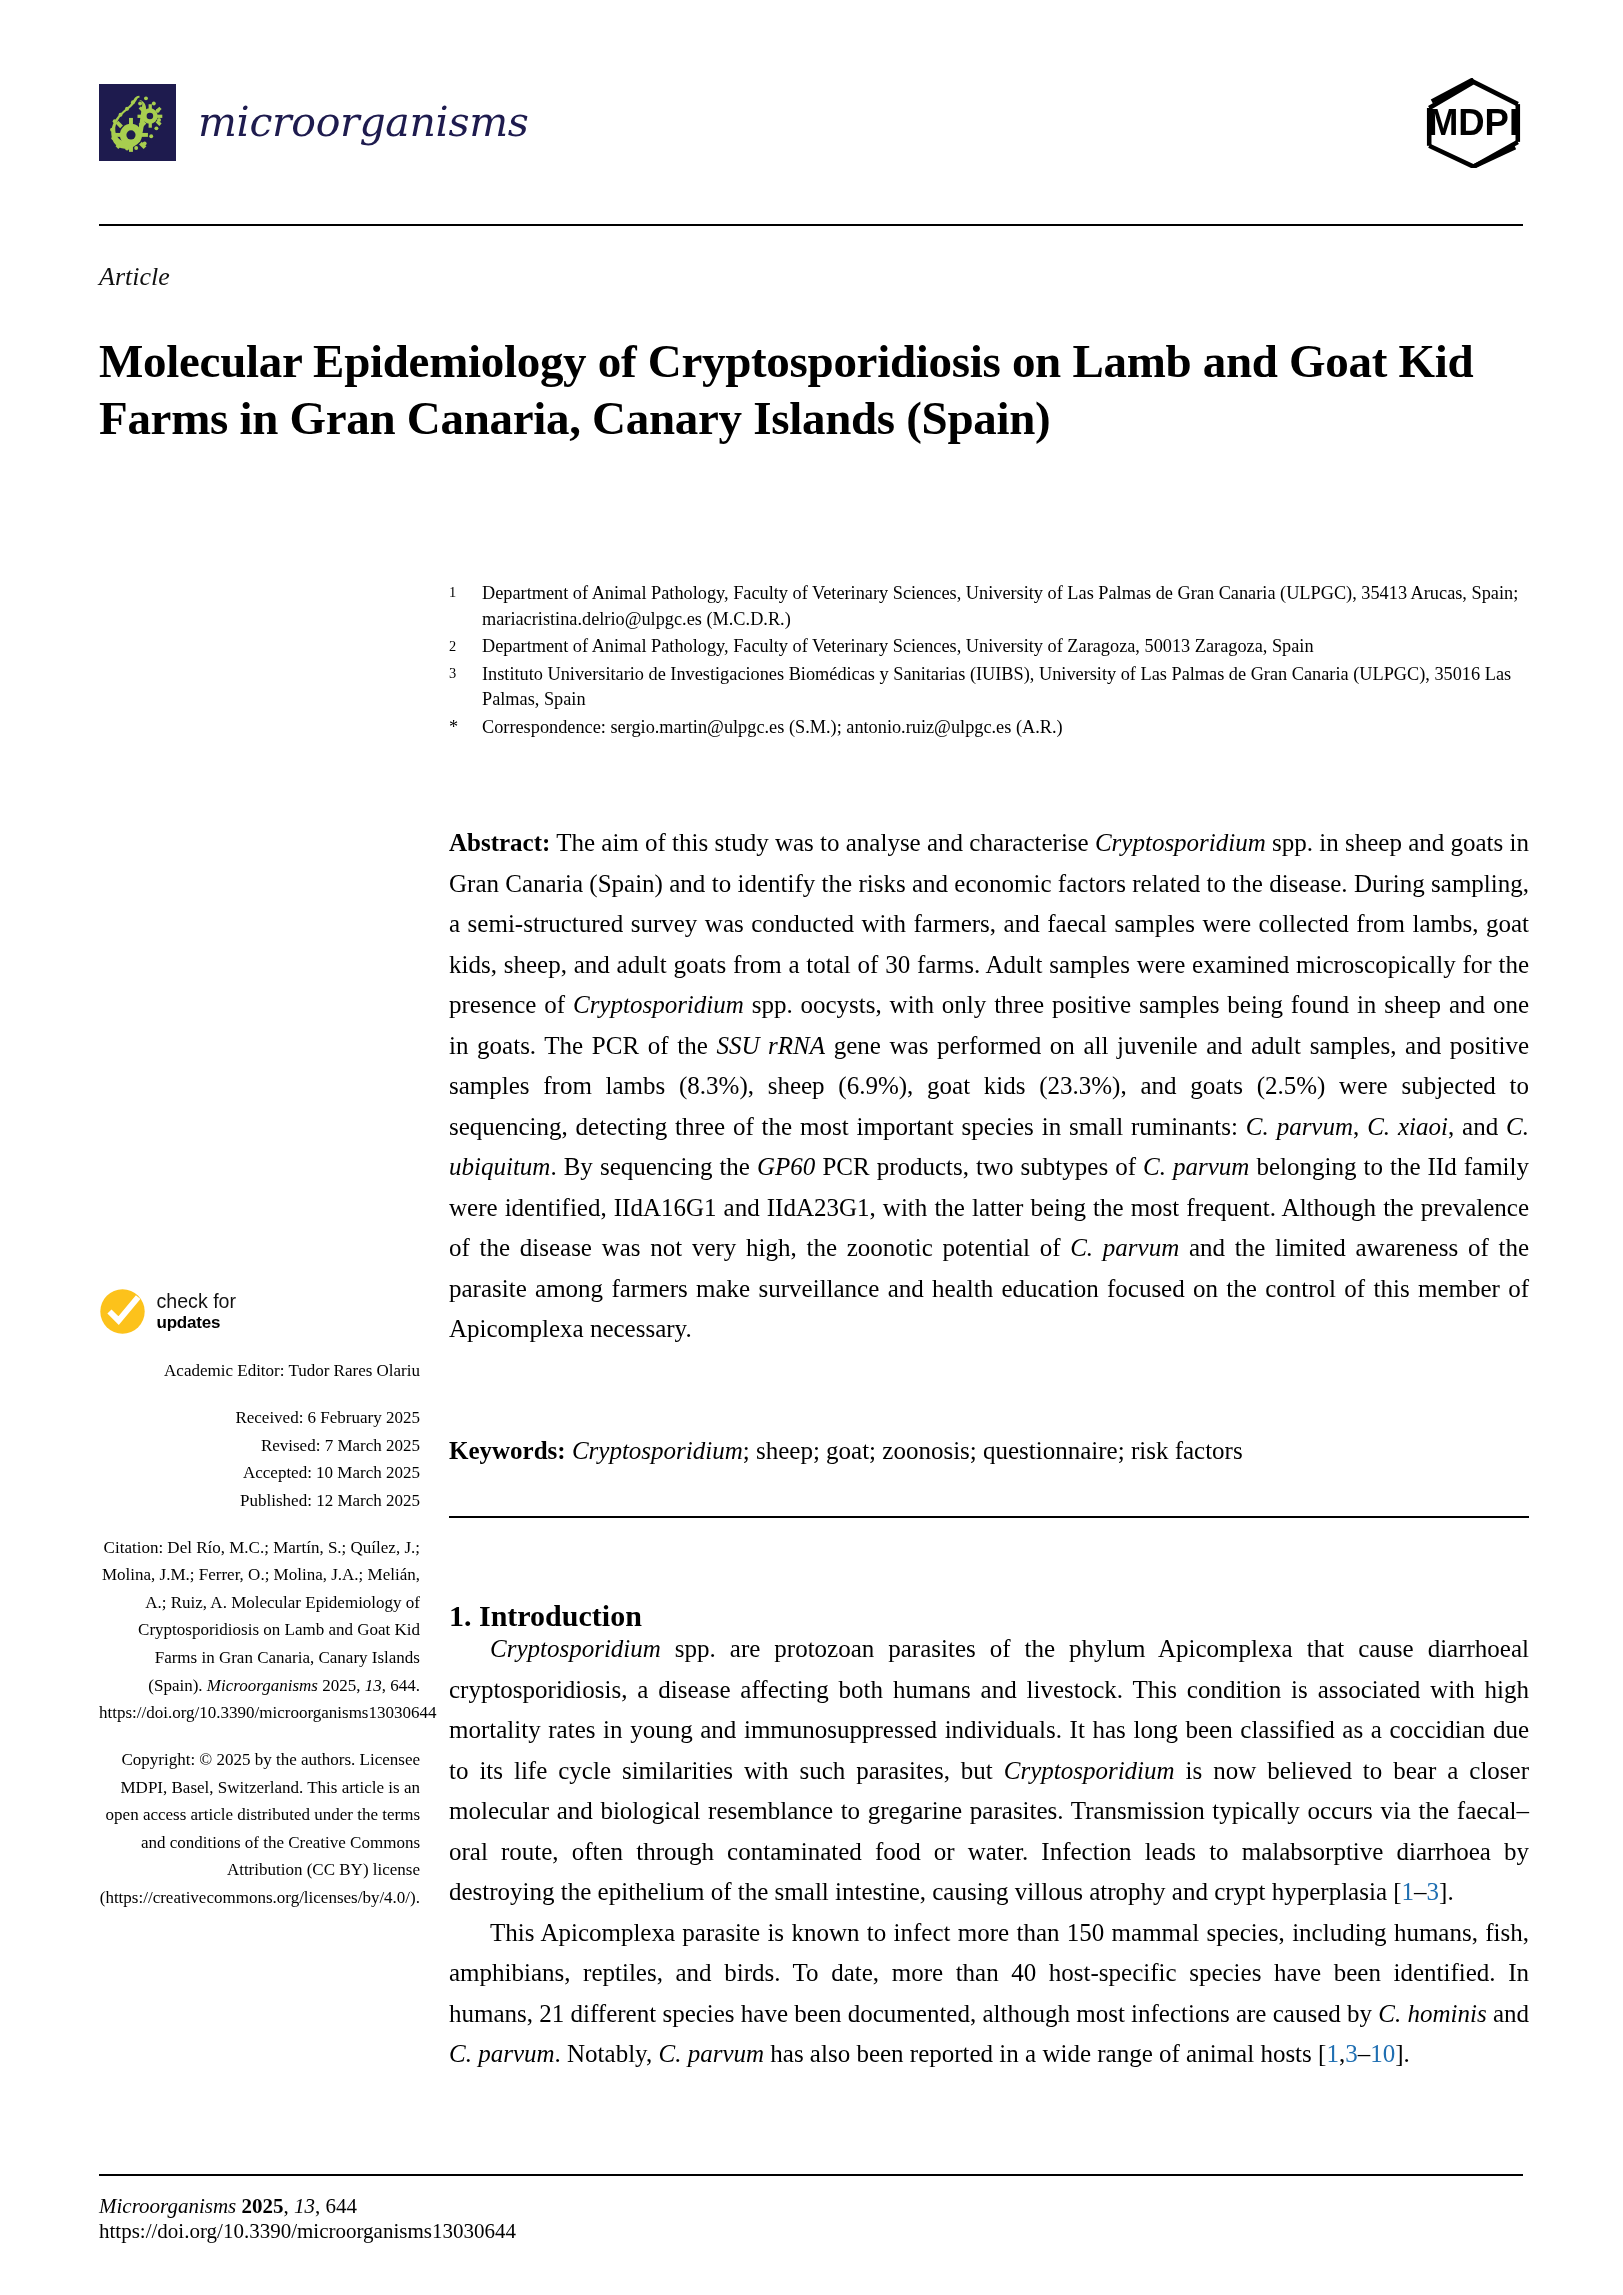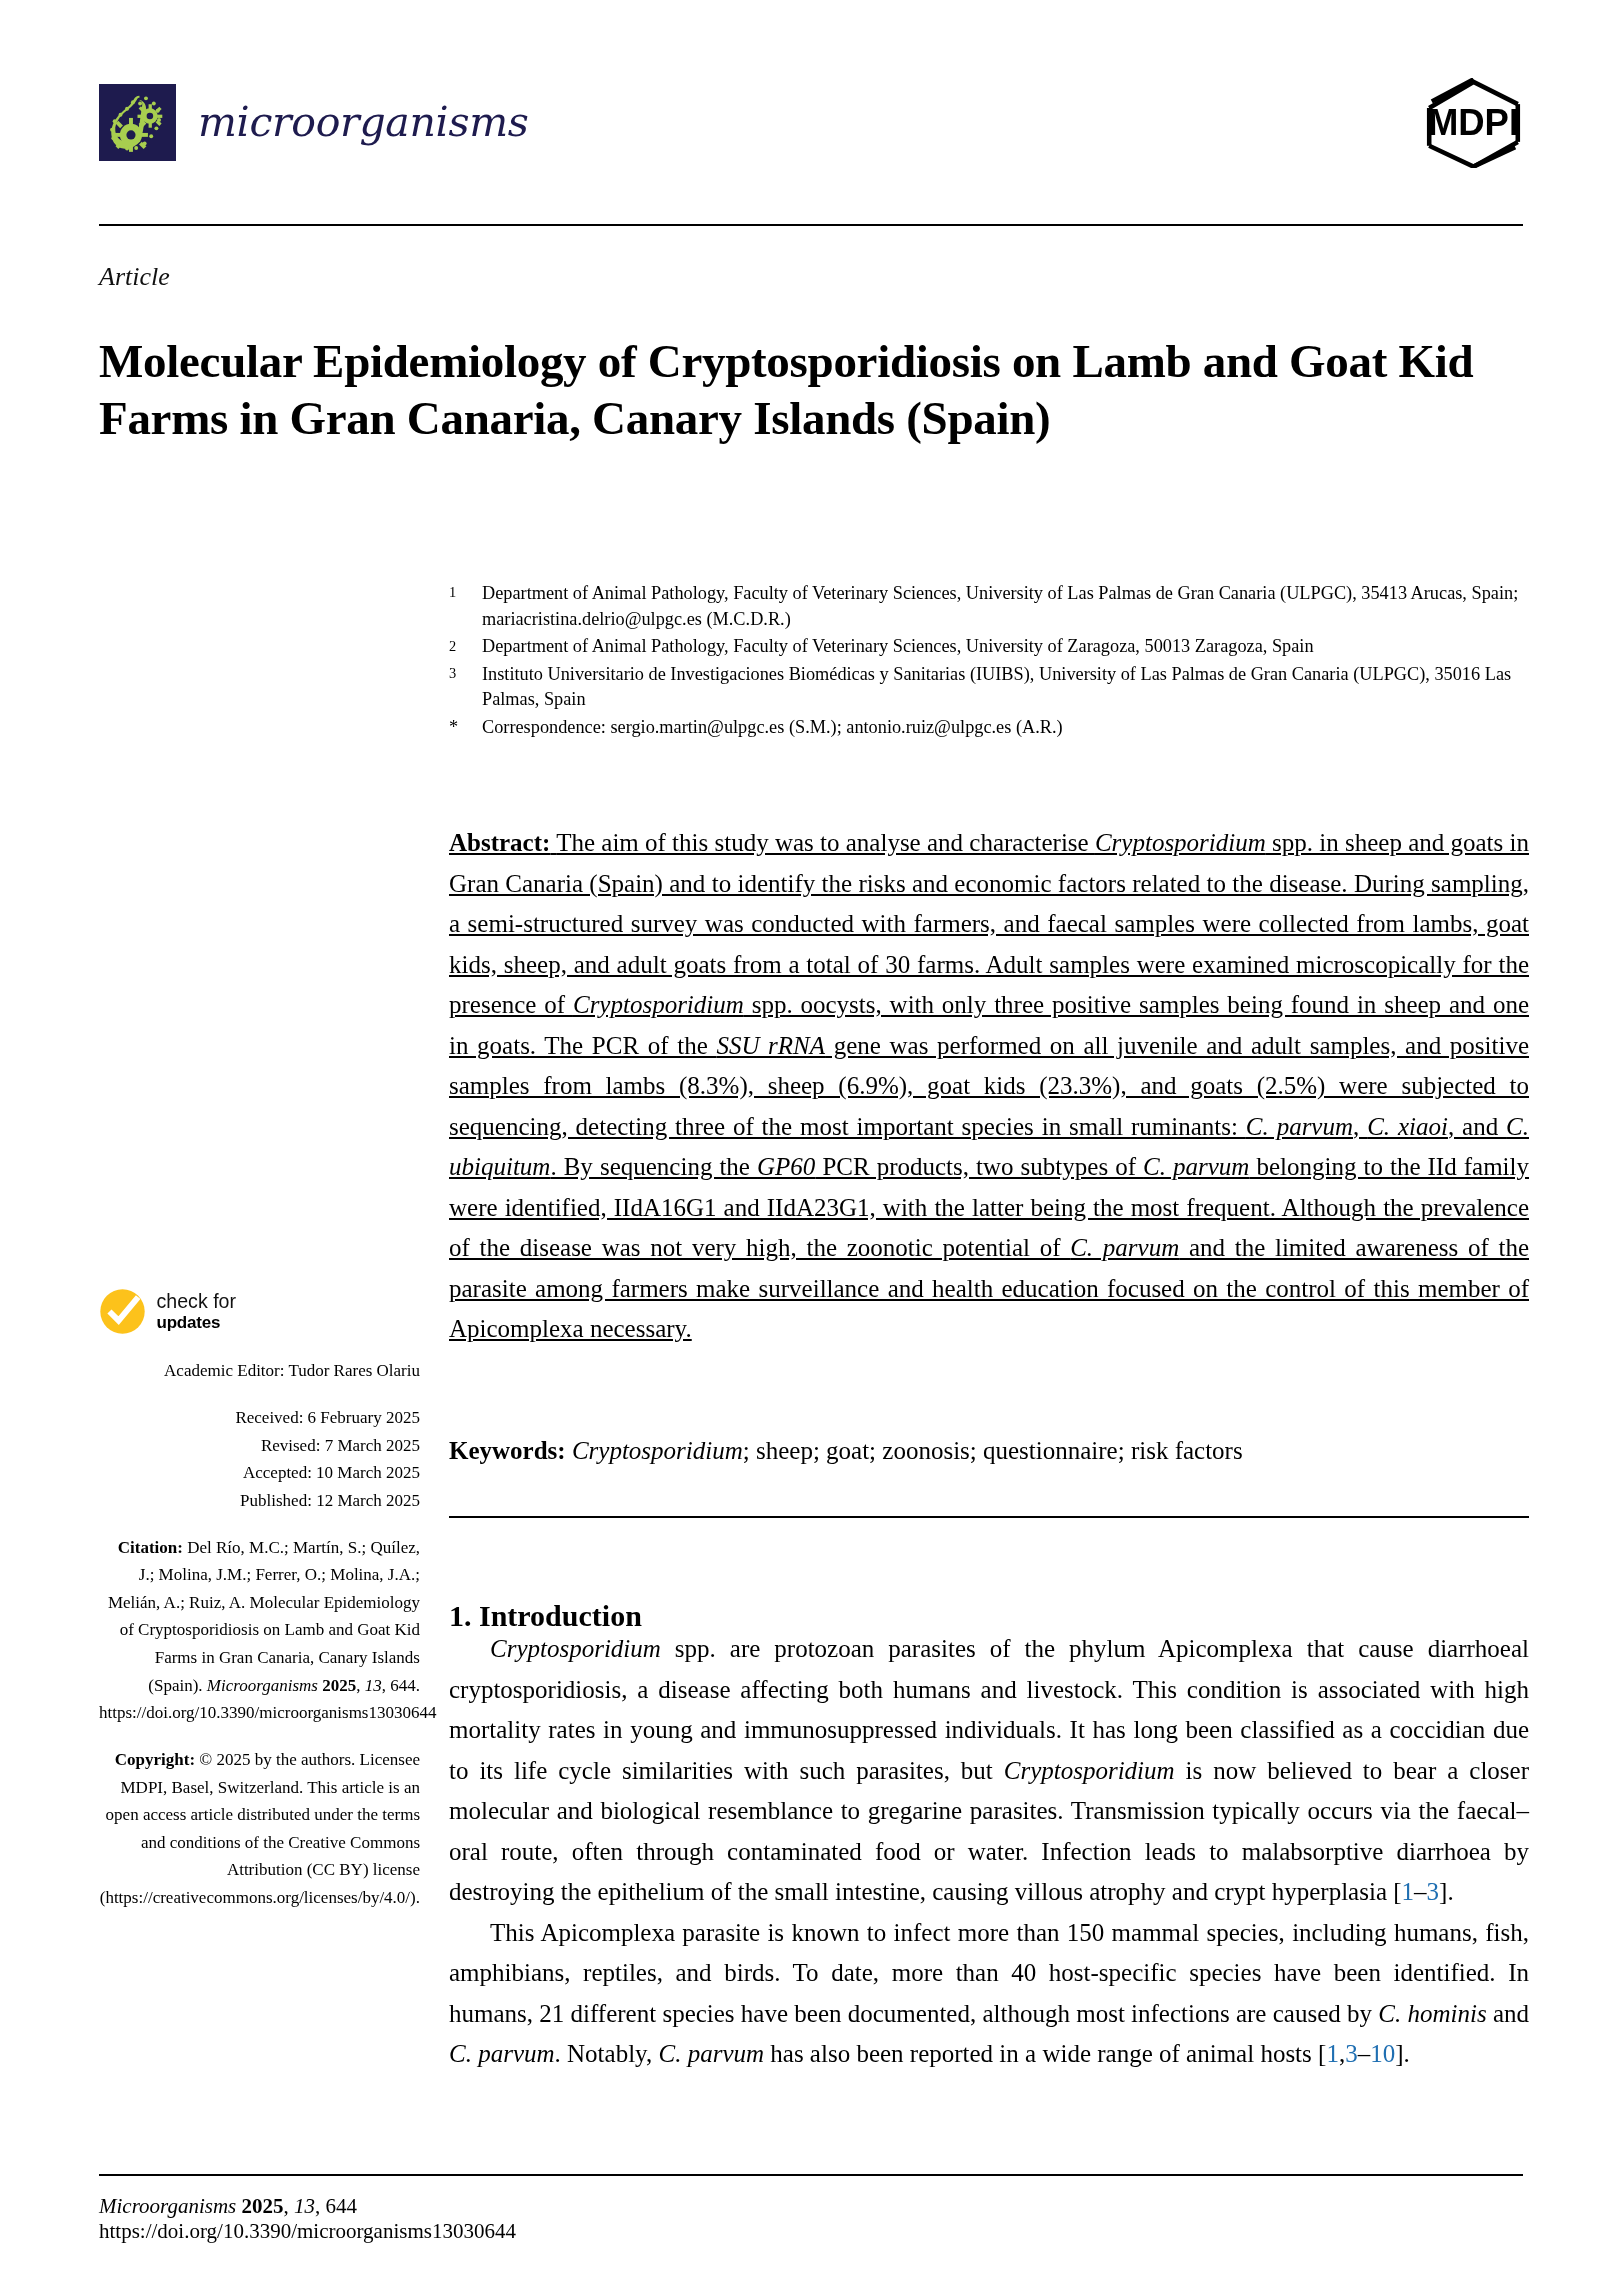--- a/index.html
+++ b/index.html
@@ -66,21 +66,21 @@
     font-size:18.3px; line-height:1.42;
   }
   .aff-row { display:flex; margin-bottom:1.3px; }
   .aff-marker { width:33px; flex:0 0 33px; font-size:14.4px; padding-top:1.3px; }
   .aff-marker.star { font-size:18.3px; padding-top:0; }
   .aff-text { flex:1; }
 
   
   .abstract {
     position:absolute; left:449px; top:823px; width:1080px;
-    font-size:25px; line-height:1.62; text-align:justify;text-decoration:underline;
+    font-size:25px; line-height:1.62; text-align:justify;
   }
   .abstract b { font-weight:700; }
   .keywords {
     position:absolute; left:449px; top:1432px; width:1080px;
     font-size:25px; line-height:1.55;
   }
   .rule-mid {
     position:absolute; left:449px; top:1516px; width:1080px;
     border-top:2px solid #000;
   }
@@ -88,21 +88,21 @@
   
   .sidebar { position:absolute; left:99px; top:1288px; width:321px; }
   .cfu { display:flex; align-items:center; gap:10.5px; margin-bottom:22px; }
   .cfu-badge { width:47px; height:47px; flex:0 0 auto; }
   .cfu-lines { font-family:"Liberation Sans", sans-serif; line-height:1.12; }
   .cfu-l1 { font-size:19.6px; color:#111; }
   .cfu-l2 { font-size:17px; font-weight:700; color:#000; letter-spacing:-0.2px; }
 
   .side-block { font-size:17px; line-height:1.62; margin-bottom:19.6px;text-align:right; }
   .side-block.dates div { white-space:nowrap; }
-  .side-block b { font-weight:700; }
+  .side-block b { font-weight:400; }
 
   
   .sec-head {
     position:absolute; left:449px; top:1574px;
     font-size:30px; font-weight:700;
   }
   .body-text {
     position:absolute; left:449px; top:1629px; width:1080px;
     font-size:25px; line-height:1.62; text-align:justify;
   }

